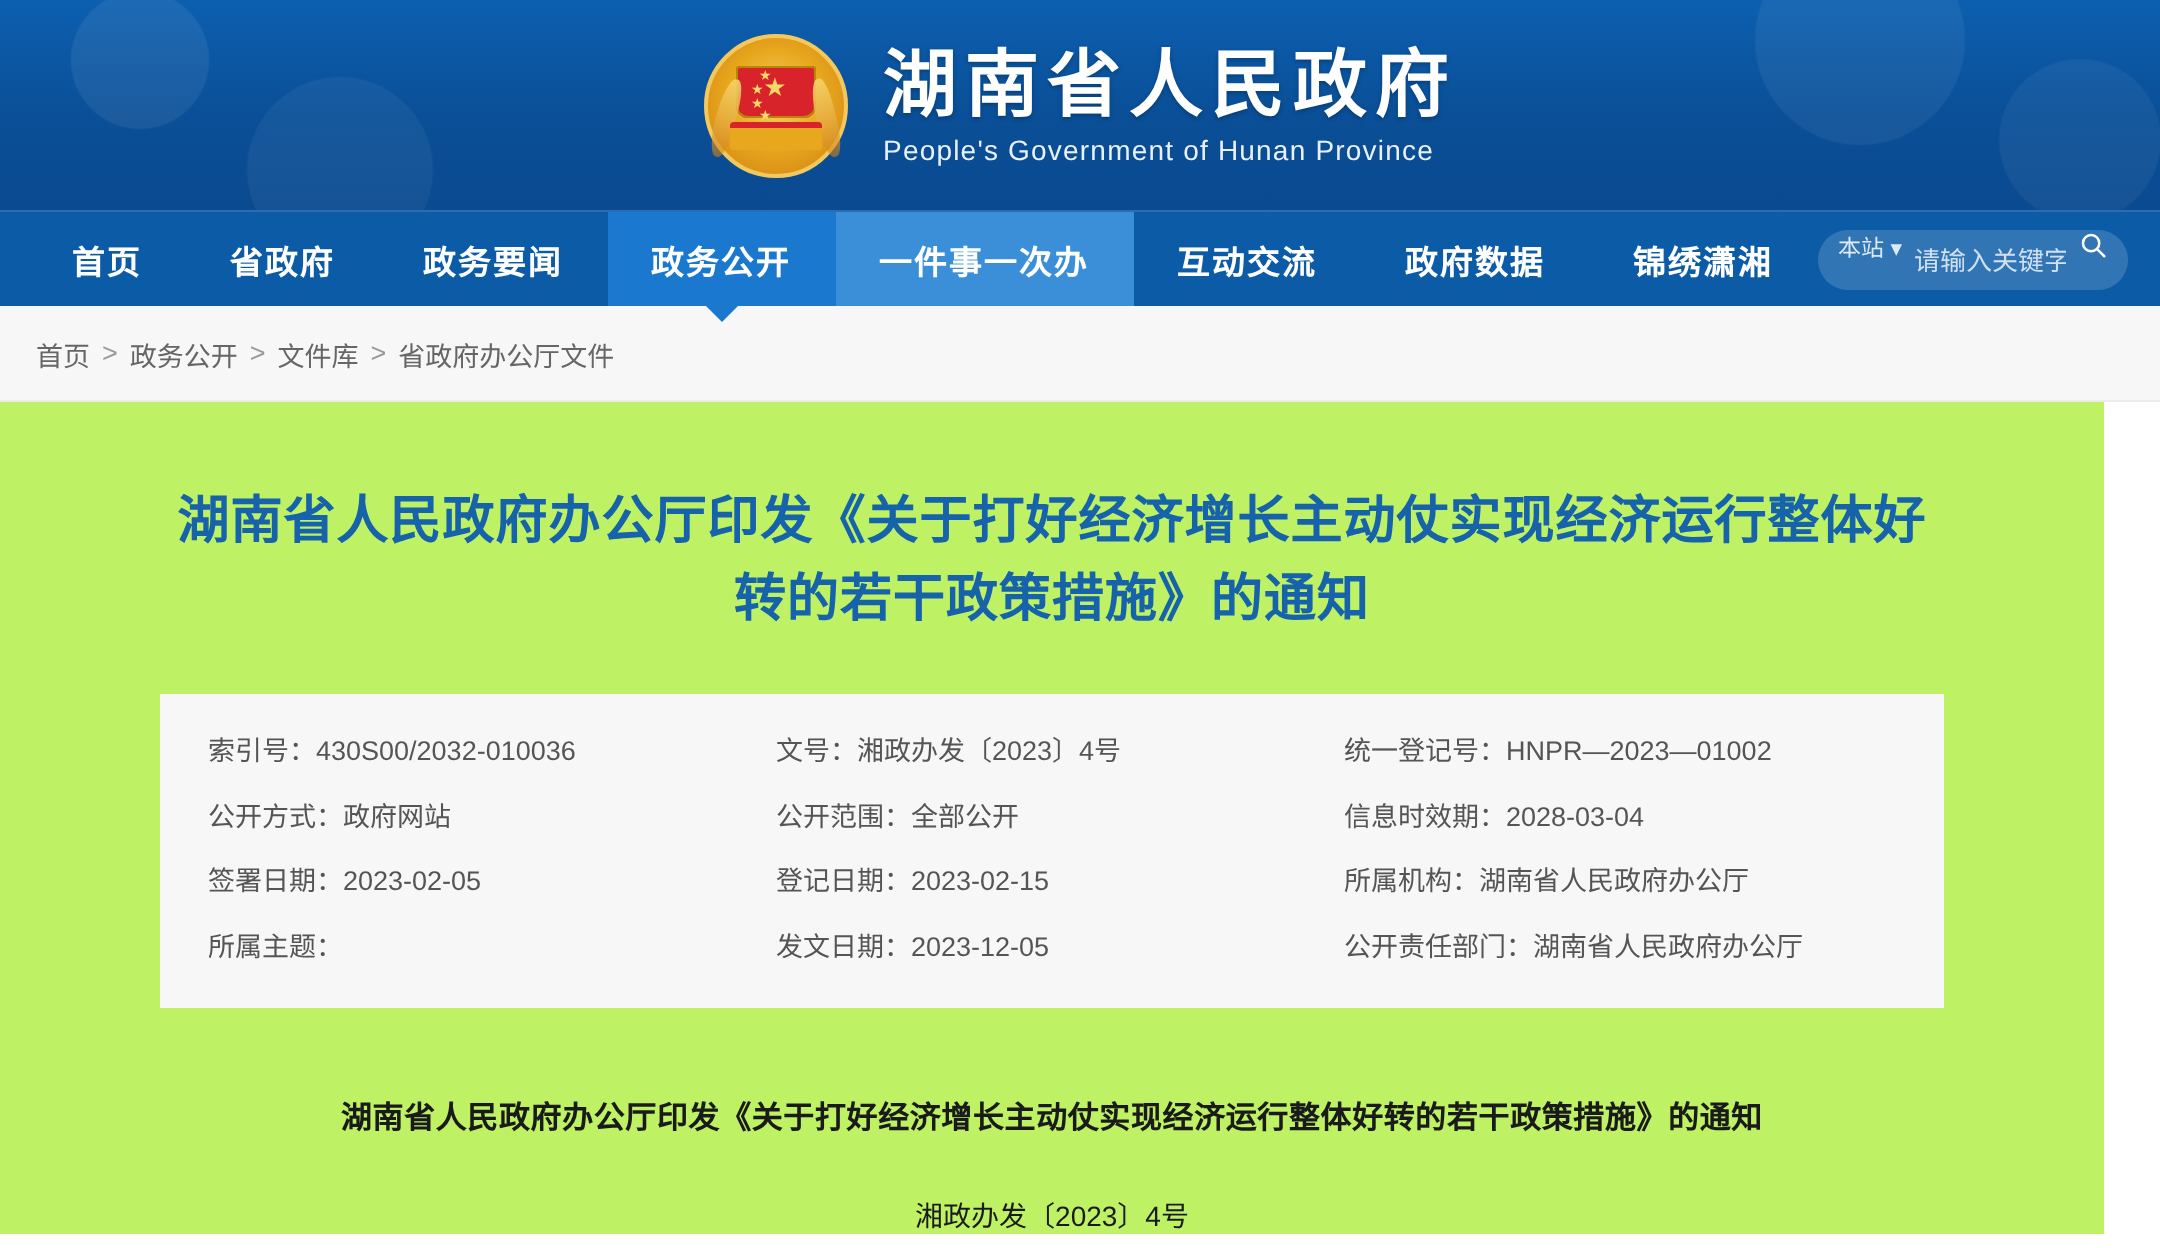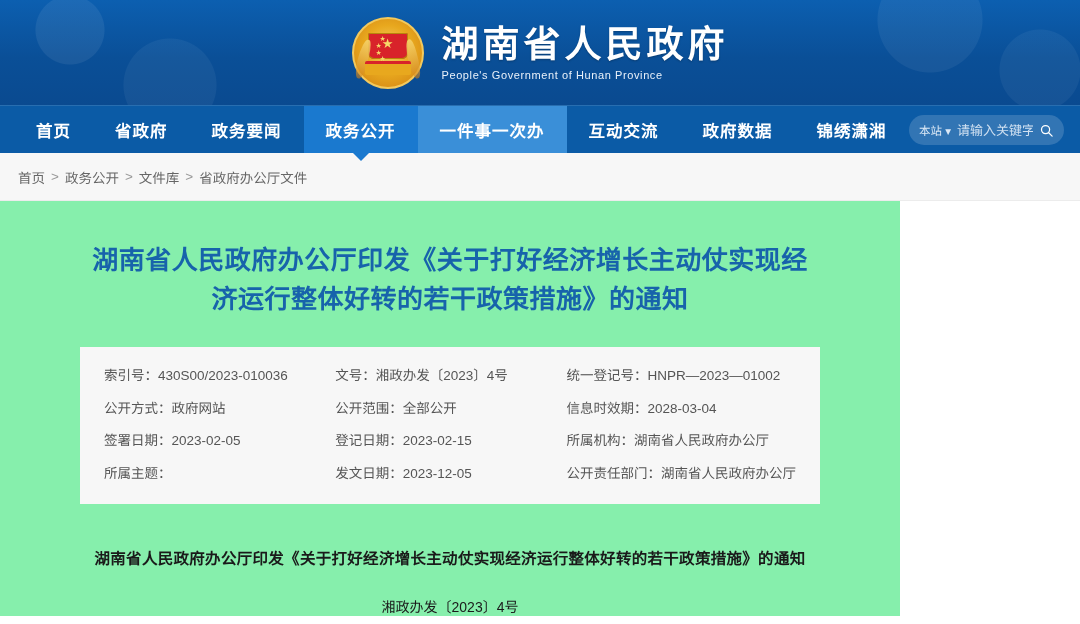--- a/index.html
+++ b/index.html
@@ -94,21 +94,21 @@
   .site-title-cn {
     color: #ffffff;
     font-size: 37px;
     font-weight: 700;
     letter-spacing: 4px;
     line-height: 1.12;
     text-shadow: 0 1px 2px rgba(0,0,0,.25);
   }
   .site-title-en {
     color: #e9f1fa;
-    font-size: 11px;
+    font-size: 14px;
     letter-spacing: .6px;
     margin-top: 4px;
   }
 
   
   .nav-bar {
     position: relative;
     width: 1080px;
     height: 48px;
     background: #0b5ba6;
@@ -151,21 +151,20 @@
   }
   .search-box {
     position: absolute;
     right: 16px;
     top: 9px;
     width: 155px;
     height: 30px;
     border-radius: 15px;
     background: rgba(255,255,255,0.16);
     display: flex;
-    align-items: center;
     padding: 0 10px;
     gap: 6px;
   }
   .search-scope {
     color: #dce9f6;
     font-size: 11.5px;
     white-space: nowrap;
   }
   .search-input {
     flex: 1;
@@ -190,23 +189,23 @@
     align-items: center;
     padding: 0 18px;
     font-size: 13.5px;
     color: #666666;
   }
   .breadcrumb-bar a { color: #666666; text-decoration: none; cursor: pointer; }
   .breadcrumb-sep { margin: 0 6px; color: #999999; }
 
   
   .doc-wrap {
-    width: 900px;
+    width: 1052px;
     padding: 40px 80px 0 80px;
-    background: #86efac;
+    background: #bef264;
   }
   .doc-title {
     color: #1763ab;
     font-size: 26px;
     font-weight: 700;
     line-height: 1.5;
     text-align: center;
     letter-spacing: .5px;
     padding: 0 4px;
   }
@@ -295,21 +294,21 @@
   <span class="breadcrumb-sep">&gt;</span>
   <a>文件库</a>
   <span class="breadcrumb-sep">&gt;</span>
   <a>省政府办公厅文件</a>
 </div>
 
 <div class="doc-wrap">
   <h1 class="doc-title">湖南省人民政府办公厅印发《关于打好经济增长主动仗实现经济运行整体好转的若干政策措施》的通知</h1>
 
   <div class="meta-panel">
-    <div class="meta-item">索引号：430S00/2023-010036</div>
+    <div class="meta-item">索引号：430S00/2032-010036</div>
     <div class="meta-item">文号：湘政办发〔2023〕4号</div>
     <div class="meta-item">统一登记号：HNPR—2023—01002</div>
     <div class="meta-item">公开方式：政府网站</div>
     <div class="meta-item">公开范围：全部公开</div>
     <div class="meta-item">信息时效期：2028-03-04</div>
     <div class="meta-item">签署日期：2023-02-05</div>
     <div class="meta-item">登记日期：2023-02-15</div>
     <div class="meta-item">所属机构：湖南省人民政府办公厅</div>
     <div class="meta-item">所属主题：</div>
     <div class="meta-item">发文日期：2023-12-05</div>

